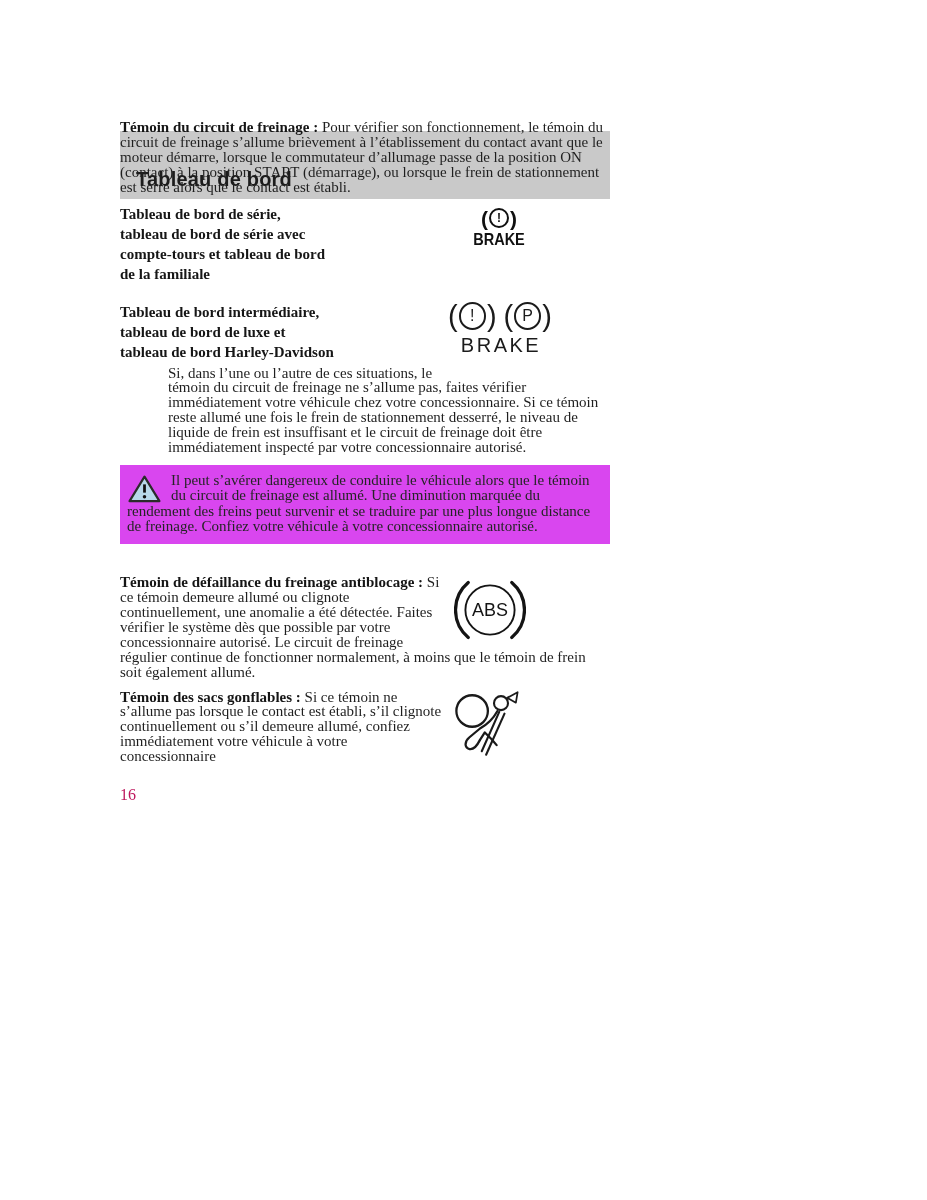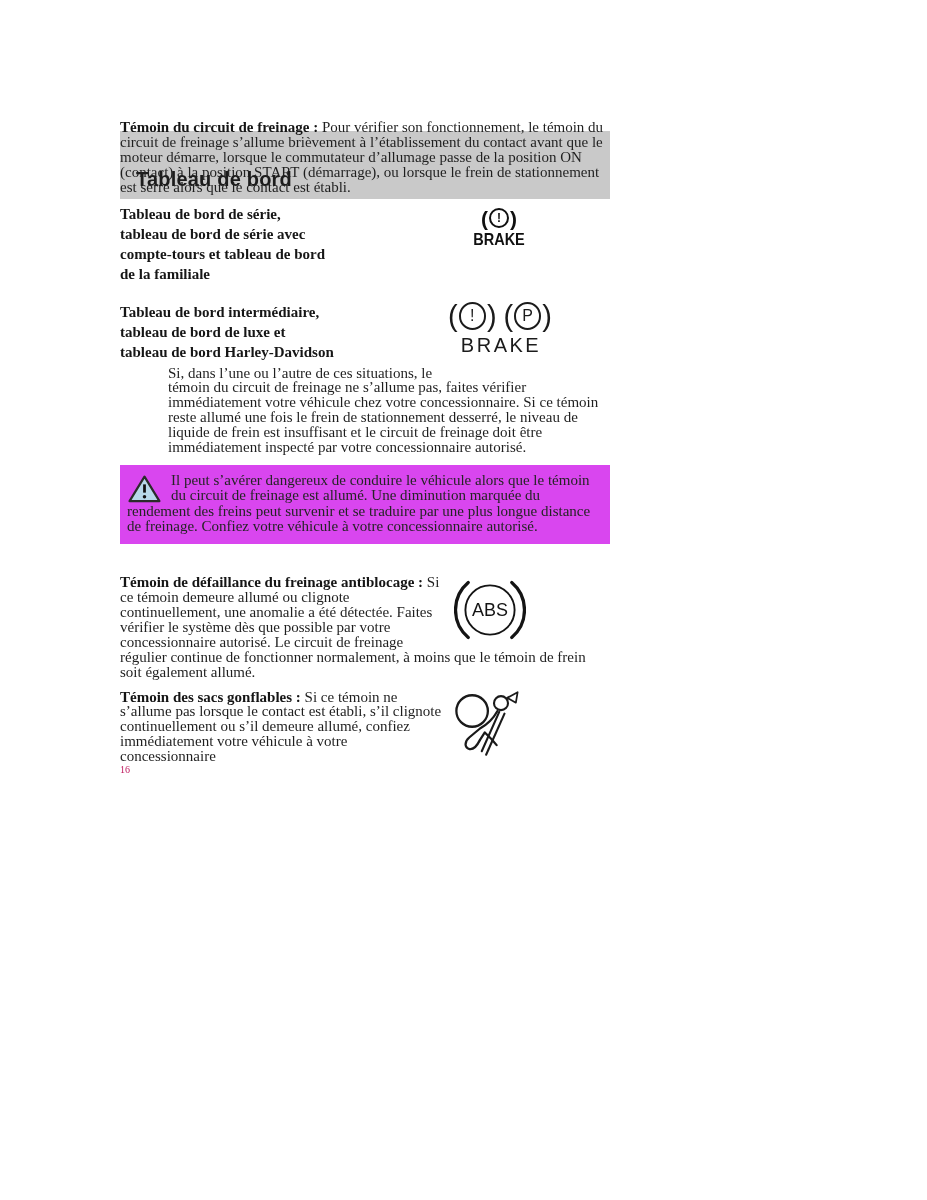--- a/index.html
+++ b/index.html
@@ -26,21 +26,21 @@
   .h {
     margin:0; font-family:"Liberation Serif", serif; font-weight:700;
     font-size:15px; line-height:20px; color:#161616;
   }
   .prelines { white-space:pre-line; }
   .sec-serie { margin-top:9px; min-height:74px; }
   .sec-inter { margin-top:18px; }
   .sec-inter .para { margin-top:4px;margin-left:48px; }
   .sec-abs { margin-top:31px; }
   .sec-airbag { margin-top:10px; }
-  .pageno { font-size:10px; color:#be185d; }
+  .pageno { margin-top:22px; font-size:16px; color:#be185d; }
 
   
   .ic-brake1 { float:right; width:66px; margin:4px 78px 6px 6px; text-align:center; }
   .b1row { display:flex; align-items:center; justify-content:center; }
   .b1paren { font-family:"Liberation Sans", sans-serif; font-weight:700; font-size:21px; line-height:1; color:#101010; }
   .b1circ {
     display:inline-flex; align-items:center; justify-content:center;
     width:16px; height:16px; border:2.2px solid #101010; border-radius:50%;
     font-family:"Liberation Sans", sans-serif; font-weight:700; font-size:12px;
     color:#101010; margin:0 1px;

